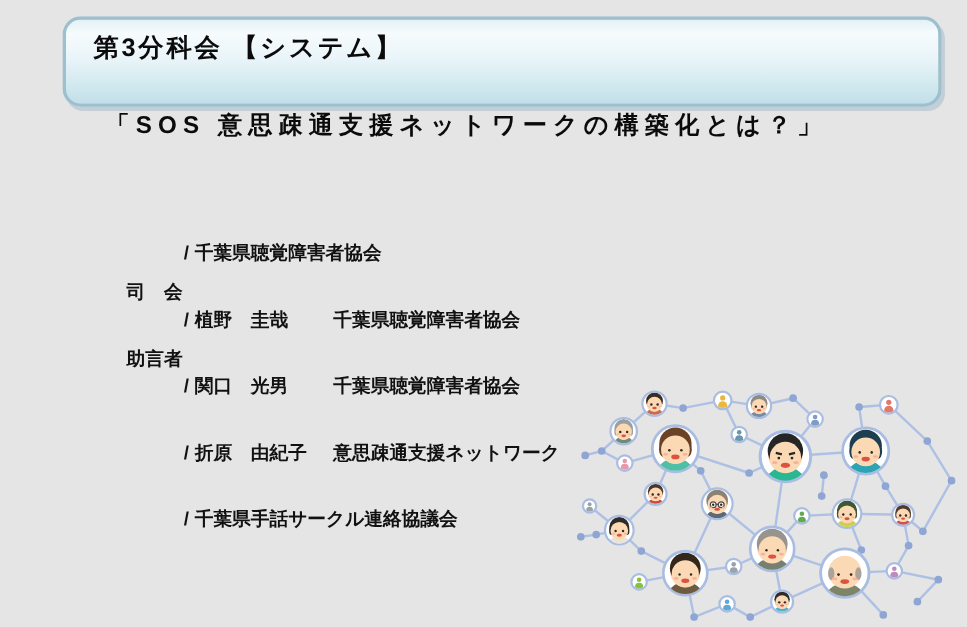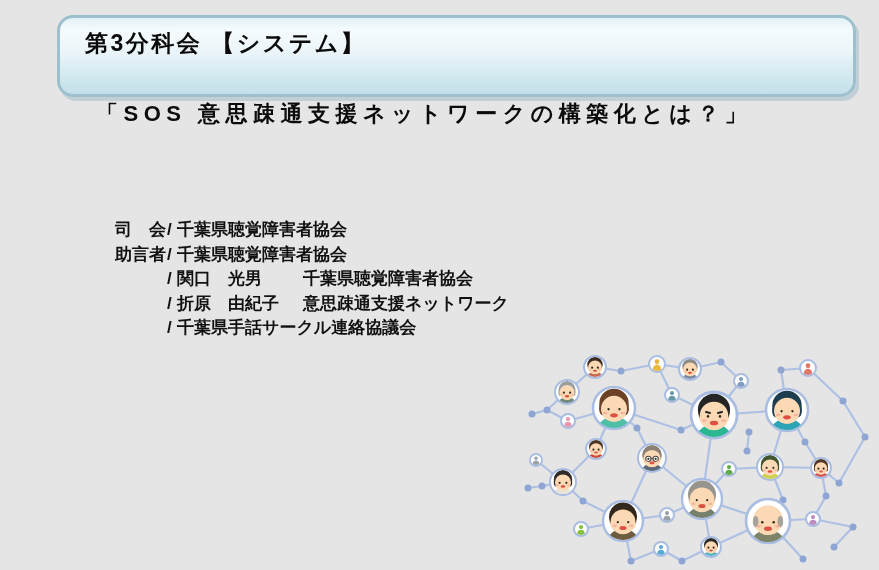--- a/index.html
+++ b/index.html
@@ -24,21 +24,21 @@
   .body-text{
     position:absolute;left:33px;top:112px;width:830px;
     font-size:20px;font-weight:bold;line-height:27.5px;letter-spacing:0.5px;
   }
   .body-text div{white-space:nowrap;}
   .speakers{
     position:absolute;left:115px;top:218px;
     font-size:17px;font-weight:bold;line-height:24.5px;
   }
   .speaker-row{display:flex;white-space:pre;}
-  .speaker-role{display:inline-block;width:52px;}
+  .speaker-role{display:inline-block;width:52px;margin-top:36px;}
   .speaker-slash{display:inline-block;width:10px;}
   .speaker-name{display:inline-block;width:126px;}
   .speaker-org{display:inline-block;}
   .illustration{position:absolute;left:521px;top:341px;width:356px;height:228px;}
 </style>
 </head>
 <body>
 
 <div class="page">
 
@@ -46,21 +46,21 @@
     <div class="header-title">第3分科会 【システム】</div>
     <div class="header-subtitle">「SOS 意思疎通支援ネットワークの構築化とは？」</div>
   </div>
 
 
   <div class="speakers">
     <div class="speaker-row">
       <span class="speaker-role">司　会</span><span class="speaker-slash">/</span><span class="speaker-org">千葉県聴覚障害者協会</span>
     </div>
     <div class="speaker-row">
-      <span class="speaker-role">助言者</span><span class="speaker-slash">/</span><span class="speaker-org">千葉県聴覚障害者協会</span>
+      <span class="speaker-role">助言者</span><span class="speaker-slash">/</span><span class="speaker-name">植野　圭哉</span><span class="speaker-org">千葉県聴覚障害者協会</span>
     </div>
     <div class="speaker-row">
       <span class="speaker-role">　　　</span><span class="speaker-slash">/</span><span class="speaker-name">関口　光男</span><span class="speaker-org">千葉県聴覚障害者協会</span>
     </div>
     <div class="speaker-row">
       <span class="speaker-role">　　　</span><span class="speaker-slash">/</span><span class="speaker-name">折原　由紀子</span><span class="speaker-org">意思疎通支援ネットワーク</span>
     </div>
     <div class="speaker-row">
       <span class="speaker-role">　　　</span><span class="speaker-slash">/</span><span class="speaker-org">千葉県手話サークル連絡協議会</span>
     </div>

